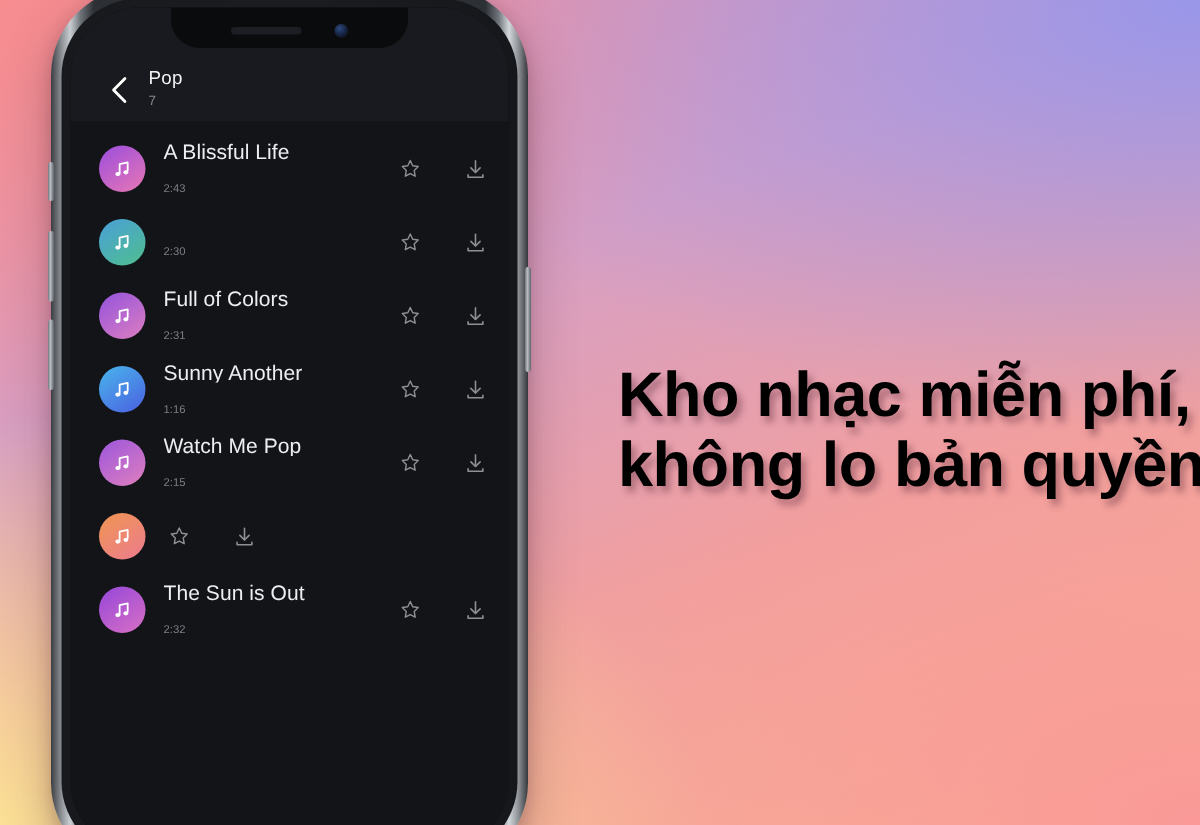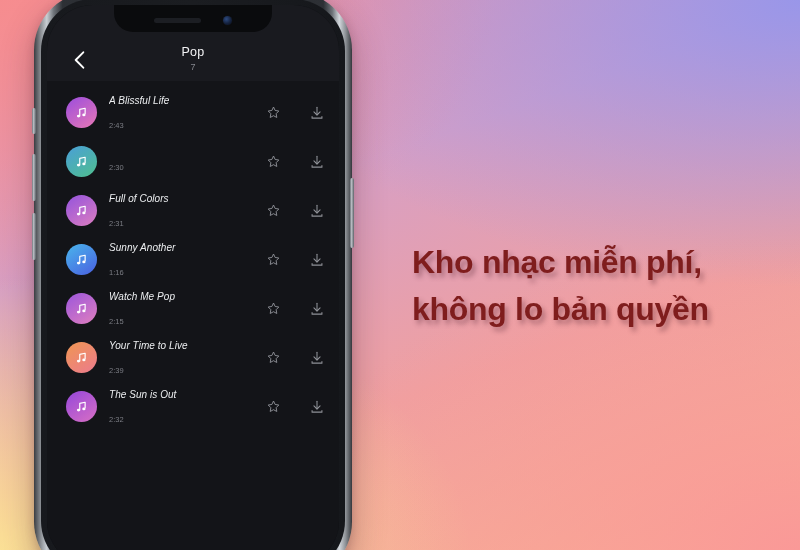--- a/index.html
+++ b/index.html
@@ -19,22 +19,22 @@
       radial-gradient(ellipse 110% 95% at 100% 100%, rgba(250,150,152,0.92) 0%, rgba(250,150,152,0.0) 60%),
       radial-gradient(ellipse 100% 85% at 0% 0%, rgba(247,140,140,0.85) 0%, rgba(247,140,140,0.0) 62%),
       linear-gradient(160deg,#f2909f 0%,#d79fc4 35%,#f0a0a0 65%,#f9b891 100%);
   }
 
   
   #tagline {
     position:absolute;
     left:412px; top:239px;
     width:380px;
-    color:#7f1d1d;
-    font-size:32px;
+    color:#000000;
+    font-size:42px;
     font-weight:bold;
     line-height:47px;
     letter-spacing:-0.3px;
     text-shadow:3px 4px 5px rgba(90,40,55,0.42);
     white-space:nowrap;
   }
   #tagline .l2 { display:block; }
 
   
   #phone {
@@ -98,21 +98,21 @@
     z-index:3;
   }
   #back-btn {
     position:absolute; left:20px; bottom:9px;
     width:24px; height:24px;
     display:flex; align-items:center; justify-content:center;
     cursor:pointer;
   }
   #back-btn svg { display:block; }
   #header-titles {
-    width:100%; text-align:center; padding:0 52px;
+    width:100%; text-align:left; padding:0 52px;
   }
   #header-title { color:#f2f2f4; font-size:12.5px; font-weight:400; letter-spacing:0.2px; line-height:15px; }
   #header-count { color:#85878d; font-size:9px; line-height:13px; margin-top:1px; }
 
   
   #track-list {
     position:absolute; left:0; top:76px; right:0; bottom:0;
     background:#131418;
     padding-top:7px;
   }
@@ -123,22 +123,22 @@
     padding:0 0 0 19px;
     cursor:pointer;
   }
   .avatar {
     width:31px; height:31px; border-radius:50%;
     flex:0 0 31px;
     display:flex; align-items:center; justify-content:center;
   }
   .avatar svg { display:block; }
   .track-meta { flex:1; min-width:0; margin-left:12px; }
-  .track-title { color:#eceef0; font-size:10px; font-weight:400; line-height:14px; letter-spacing:0.05px;
-                 white-space:nowrap; overflow:hidden; text-overflow:ellipsis;font-style:italic; }
+  .track-title { color:#eceef0; font-size:14px; font-weight:400; line-height:14px; letter-spacing:0.05px;
+                 white-space:nowrap; overflow:hidden; text-overflow:ellipsis; }
   .track-dur   { color:#7b7d84; font-size:7.5px; line-height:11px; margin-top:12px; }
   .row-actions { display:flex; align-items:center; gap:0; flex:0 0 auto; }
   .act {
     width:44px; height:44px;
     display:flex; align-items:center; justify-content:center;
     cursor:pointer;
   }
   .act svg { display:block; }
 </style>
 </head>
@@ -315,24 +315,20 @@
           </div>
         </div>
         <div class="track-row">
           <div class="avatar" style="background:linear-gradient(145deg,#ef9652 0%,#ec7b8e 100%)">
             <svg width="15" height="15" viewBox="0 0 24 24">
               <path d="M9.2 17.6V7.1l8.6-1.9v8.6" fill="none" stroke="#ffffff" stroke-width="1.9" stroke-linecap="round" stroke-linejoin="round"></path>
               <ellipse cx="7.2" cy="17.7" rx="2.6" ry="2.2" fill="#ffffff"></ellipse>
               <ellipse cx="15.8" cy="15.8" rx="2.6" ry="2.2" fill="#ffffff"></ellipse>
             </svg>
           </div>
-          <div class="track-meta">
-            <div class="track-title">Your Time to Live</div>
-            <div class="track-dur">2:39</div>
-          </div>
           <div class="row-actions">
             <div class="act">
               <svg width="15" height="15" viewBox="0 0 24 24" fill="none">
                 <path d="M12 3.2l2.62 5.55 5.88.83-4.26 4.3 1.02 6.09L12 17.1l-5.26 2.87 1.02-6.09-4.26-4.3 5.88-.83z" stroke="#8e9096" stroke-width="1.5" stroke-linejoin="round"></path>
               </svg>
             </div>
             <div class="act">
               <svg width="16" height="16" viewBox="0 0 24 24" fill="none">
                 <path d="M12 3.4v11.3" stroke="#8e9096" stroke-width="1.6" stroke-linecap="round"></path>
                 <path d="M7.4 10.4L12 15l4.6-4.6" stroke="#8e9096" stroke-width="1.6" stroke-linecap="round" stroke-linejoin="round"></path>

